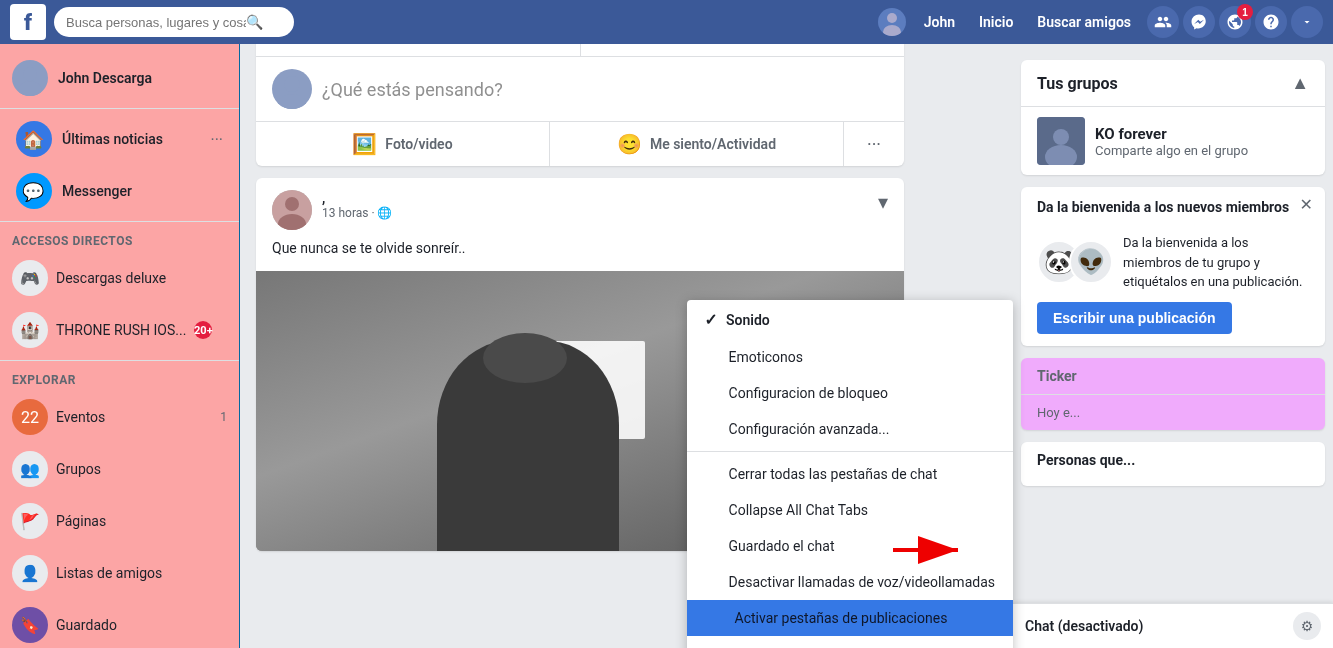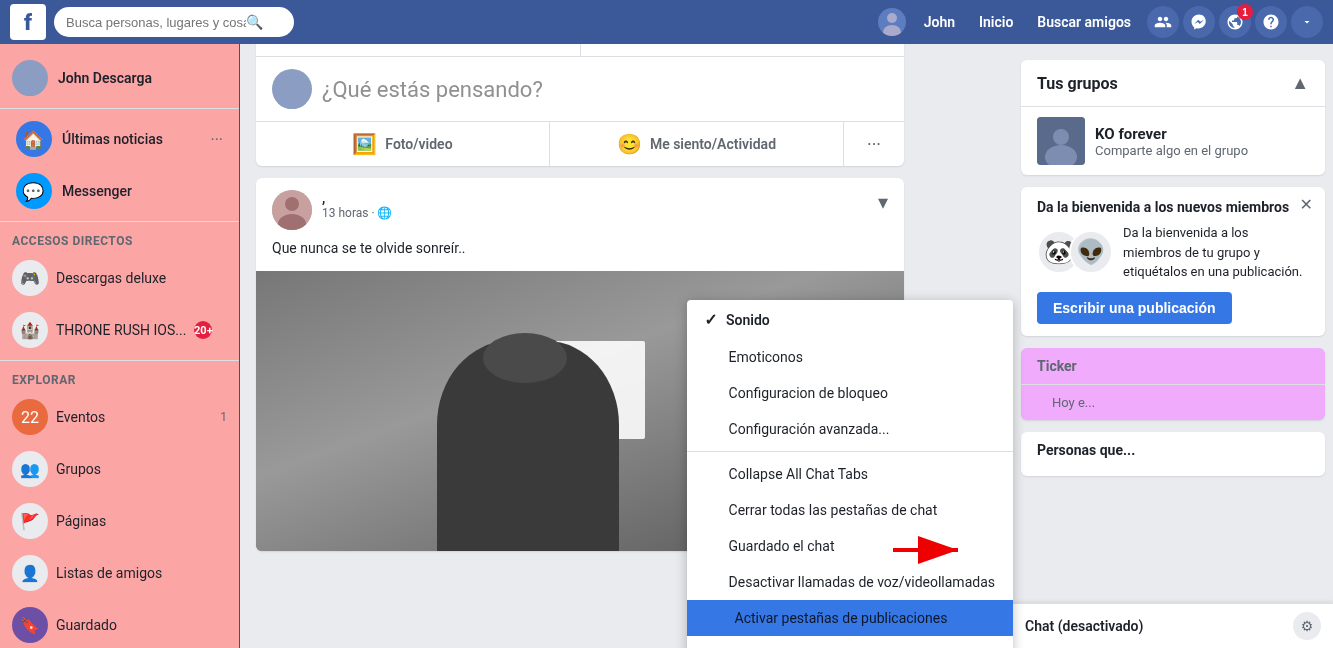--- a/index.html
+++ b/index.html
@@ -212,21 +212,21 @@
     }
     .post-box-avatar {
       width: 40px; height: 40px;
       border-radius: 50%;
       background: #8b9dc3;
       flex-shrink: 0;
       overflow: hidden;
     }
     .post-box-input-text {
       flex: 1;
-      font-size: 22px;
+      font-size: 18px;
       color: #909090;
     }
 
     
     .news-post {
       background: #fff;
       border-radius: 6px;
       box-shadow: 0 1px 2px rgba(0,0,0,0.1);
       margin-bottom: 12px;
       overflow: hidden;
@@ -311,21 +311,21 @@
       padding: 12px 16px;
       position: relative;
     }
     .welcome-banner-close {
       position: absolute;
       top: 8px; right: 12px;
       color: #606770;
       font-size: 16px;
       cursor: pointer;
     }
-    .welcome-banner-title { font-size: 14px; font-weight: 700; margin-bottom: 8px; }
+    .welcome-banner-title { font-size: 14px; font-weight: 700; margin-bottom: 18px; }
     .welcome-banner-body {
       display: flex;
       gap: 10px;
     }
     .welcome-banner-icons {
       display: flex;
       align-items: center;
       flex-shrink: 0;
     }
     .welcome-icon {
@@ -356,21 +356,21 @@
       margin-bottom: 12px;
     }
     .ticker-header {
       padding: 10px 16px;
       font-size: 14px;
       font-weight: 700;
       color: #606770;
       border-bottom: 1px solid #dddfe2;
     }
     .ticker-item {
-      padding: 10px 31px;
+      padding: 10px 16px;
       font-size: 13px;
       color: #606770;
     }
     .people-widget { background: #fff; border-radius: 6px; box-shadow: 0 1px 2px rgba(0,0,0,0.1); margin-bottom: 12px; padding: 10px 16px; }
     .people-title { font-size: 14px; font-weight: 700; margin-bottom: 8px; }
     .dropdown-menu {
       position: fixed;
       background: #fff;
       border-radius: 4px;
       box-shadow: 0 2px 12px rgba(0,0,0,0.25);
@@ -678,25 +678,25 @@
     <span style="width:16px;"></span>
     <span>Configuracion de bloqueo</span>
   </div>
   <div class="dropdown-item">
     <span style="width:16px;"></span>
     <span>Configuración avanzada...</span>
   </div>
   <div class="dropdown-divider"></div>
   <div class="dropdown-item">
     <span style="width:16px;"></span>
+    <span>Cerrar todas las pestañas de chat</span>
+  </div>
+  <div class="dropdown-item">
+    <span style="width:16px;"></span>
     <span>Collapse All Chat Tabs</span>
-  </div>
-  <div class="dropdown-item">
-    <span style="width:16px;"></span>
-    <span>Cerrar todas las pestañas de chat</span>
   </div>
   <div class="dropdown-item">
     <span style="width:16px;"></span>
     <span>Guardado el chat</span>
   </div>
   <div class="dropdown-item">
     <span style="width:16px;"></span>
     <span>Desactivar llamadas de voz/videollamadas</span>
   </div>
   <div class="dropdown-item highlighted">

